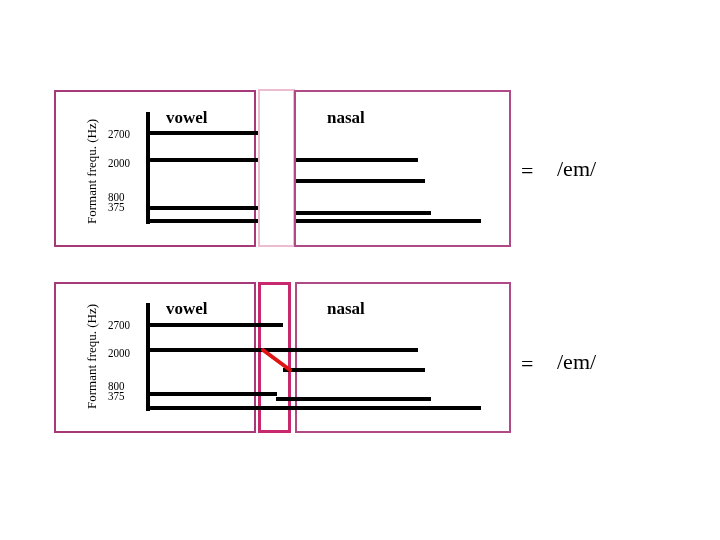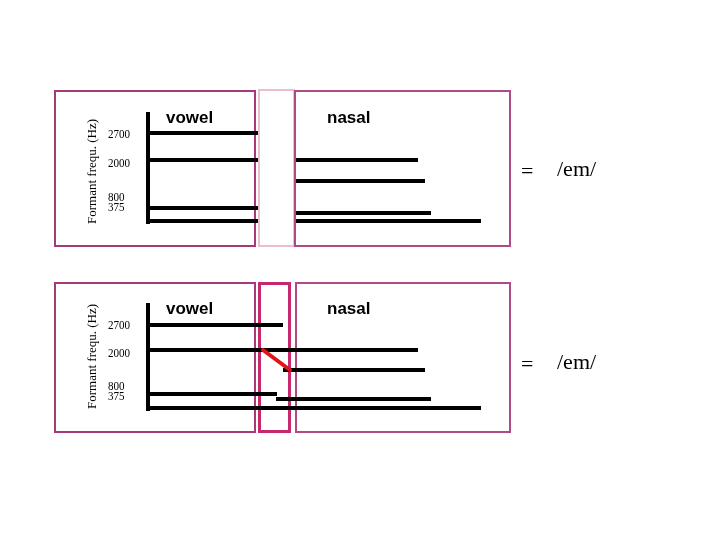--- a/index.html
+++ b/index.html
@@ -6,21 +6,21 @@
     body { width: 720px; height: 540px; position: relative; overflow: hidden;
            font-family: "Liberation Serif", serif; color: #000; }
     .box { position: absolute; box-sizing: border-box; border: 2px solid #a63a78; }
     .mid-faint { border: 2px solid #ecbcd2; }
     .mid-strong { border: 3px solid #c8286e; }
     .nasal-box { border-color: #b04a86; }
     .ylabel { position: absolute; font-family: "Liberation Serif", serif; font-size: 13px;
               white-space: nowrap; transform-origin: 0 0; transform: rotate(-90deg); }
     .tick { position: absolute; font-family: "Liberation Serif", serif; font-size: 13px;
             line-height: 12px; transform: scaleX(0.85); transform-origin: 0 0; }
-    .head { position: absolute; font-family: Liberation Sans, sans-serif; font-weight: bold; font-size: 17px; }
+    .head { position: absolute; font-family: Liberation Serif, serif; font-weight: bold; font-size: 17px; }
     .line { position: absolute; background: #000; height: 4px; }
     .axis { position: absolute; background: #000; width: 4px; }
     .eq { position: absolute; font-family: "Liberation Serif", serif; font-size: 22px; }
     svg.overlay { position: absolute; left: 0; top: 0; }
   </style>
 </head>
 <body>
 
 <div>
   <div class="box" style="left:54px;top:90px;width:202px;height:157px;"></div>

